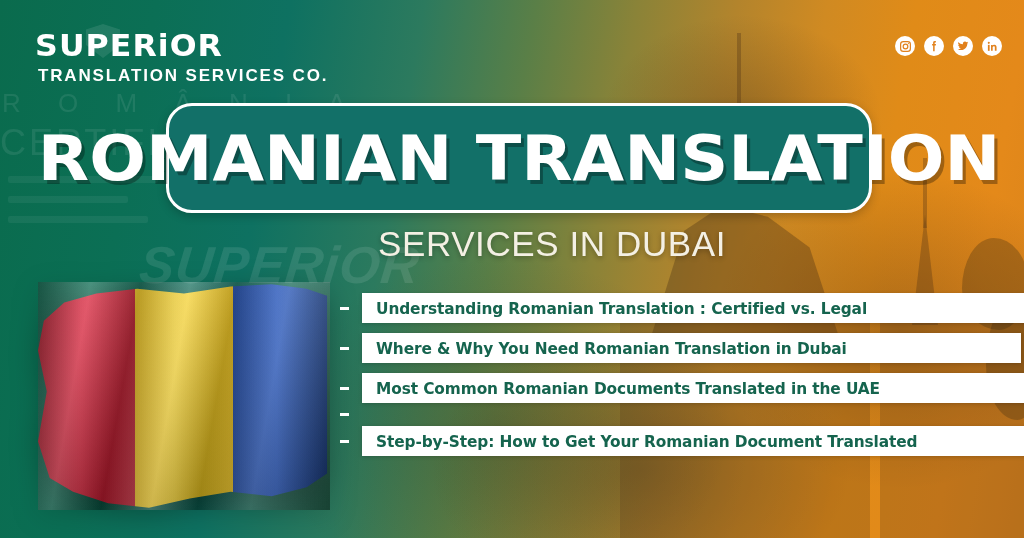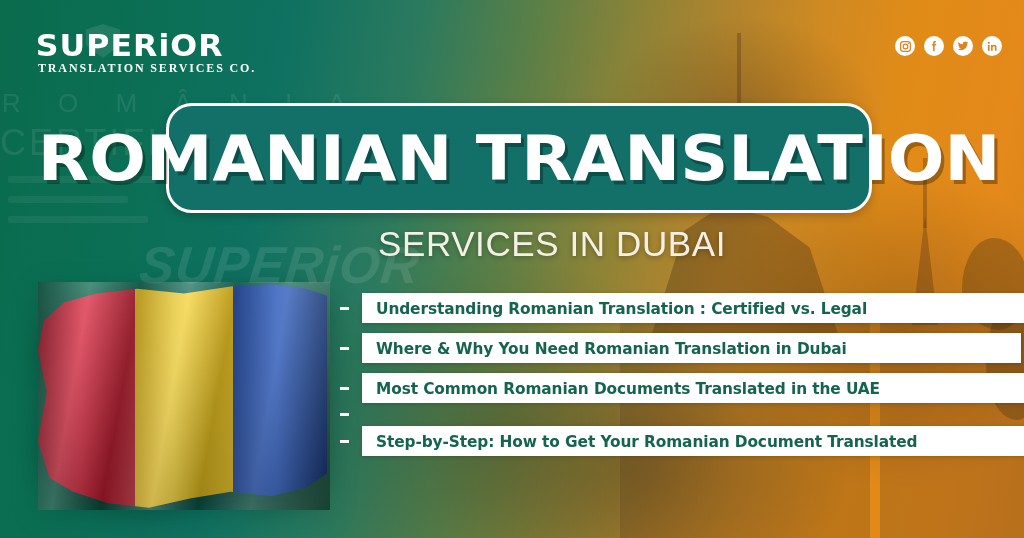--- a/index.html
+++ b/index.html
@@ -119,25 +119,26 @@
     font-size: 31px;
     font-weight: 900;
     letter-spacing: 1px;
     color: #ffffff;
     line-height: 1;
     font-family: "DejaVu Sans", sans-serif;
     transform: scaleX(1.02);
   }
   .logo-sub {
     position: relative;
-    font-size: 12px;
+    margin-top: 5px;
+    font-size: 17px;
     font-weight: 700;
     letter-spacing: 1.85px;
     color: #ffffff;
-    font-family: Liberation Serif, serif;
+    font-family: Liberation Sans, sans-serif;
   }
 
   
   .socials {
     position: absolute;
     right: 22px;
     top: 36px;
     display: flex;
     gap: 9px;
     z-index: 8;

